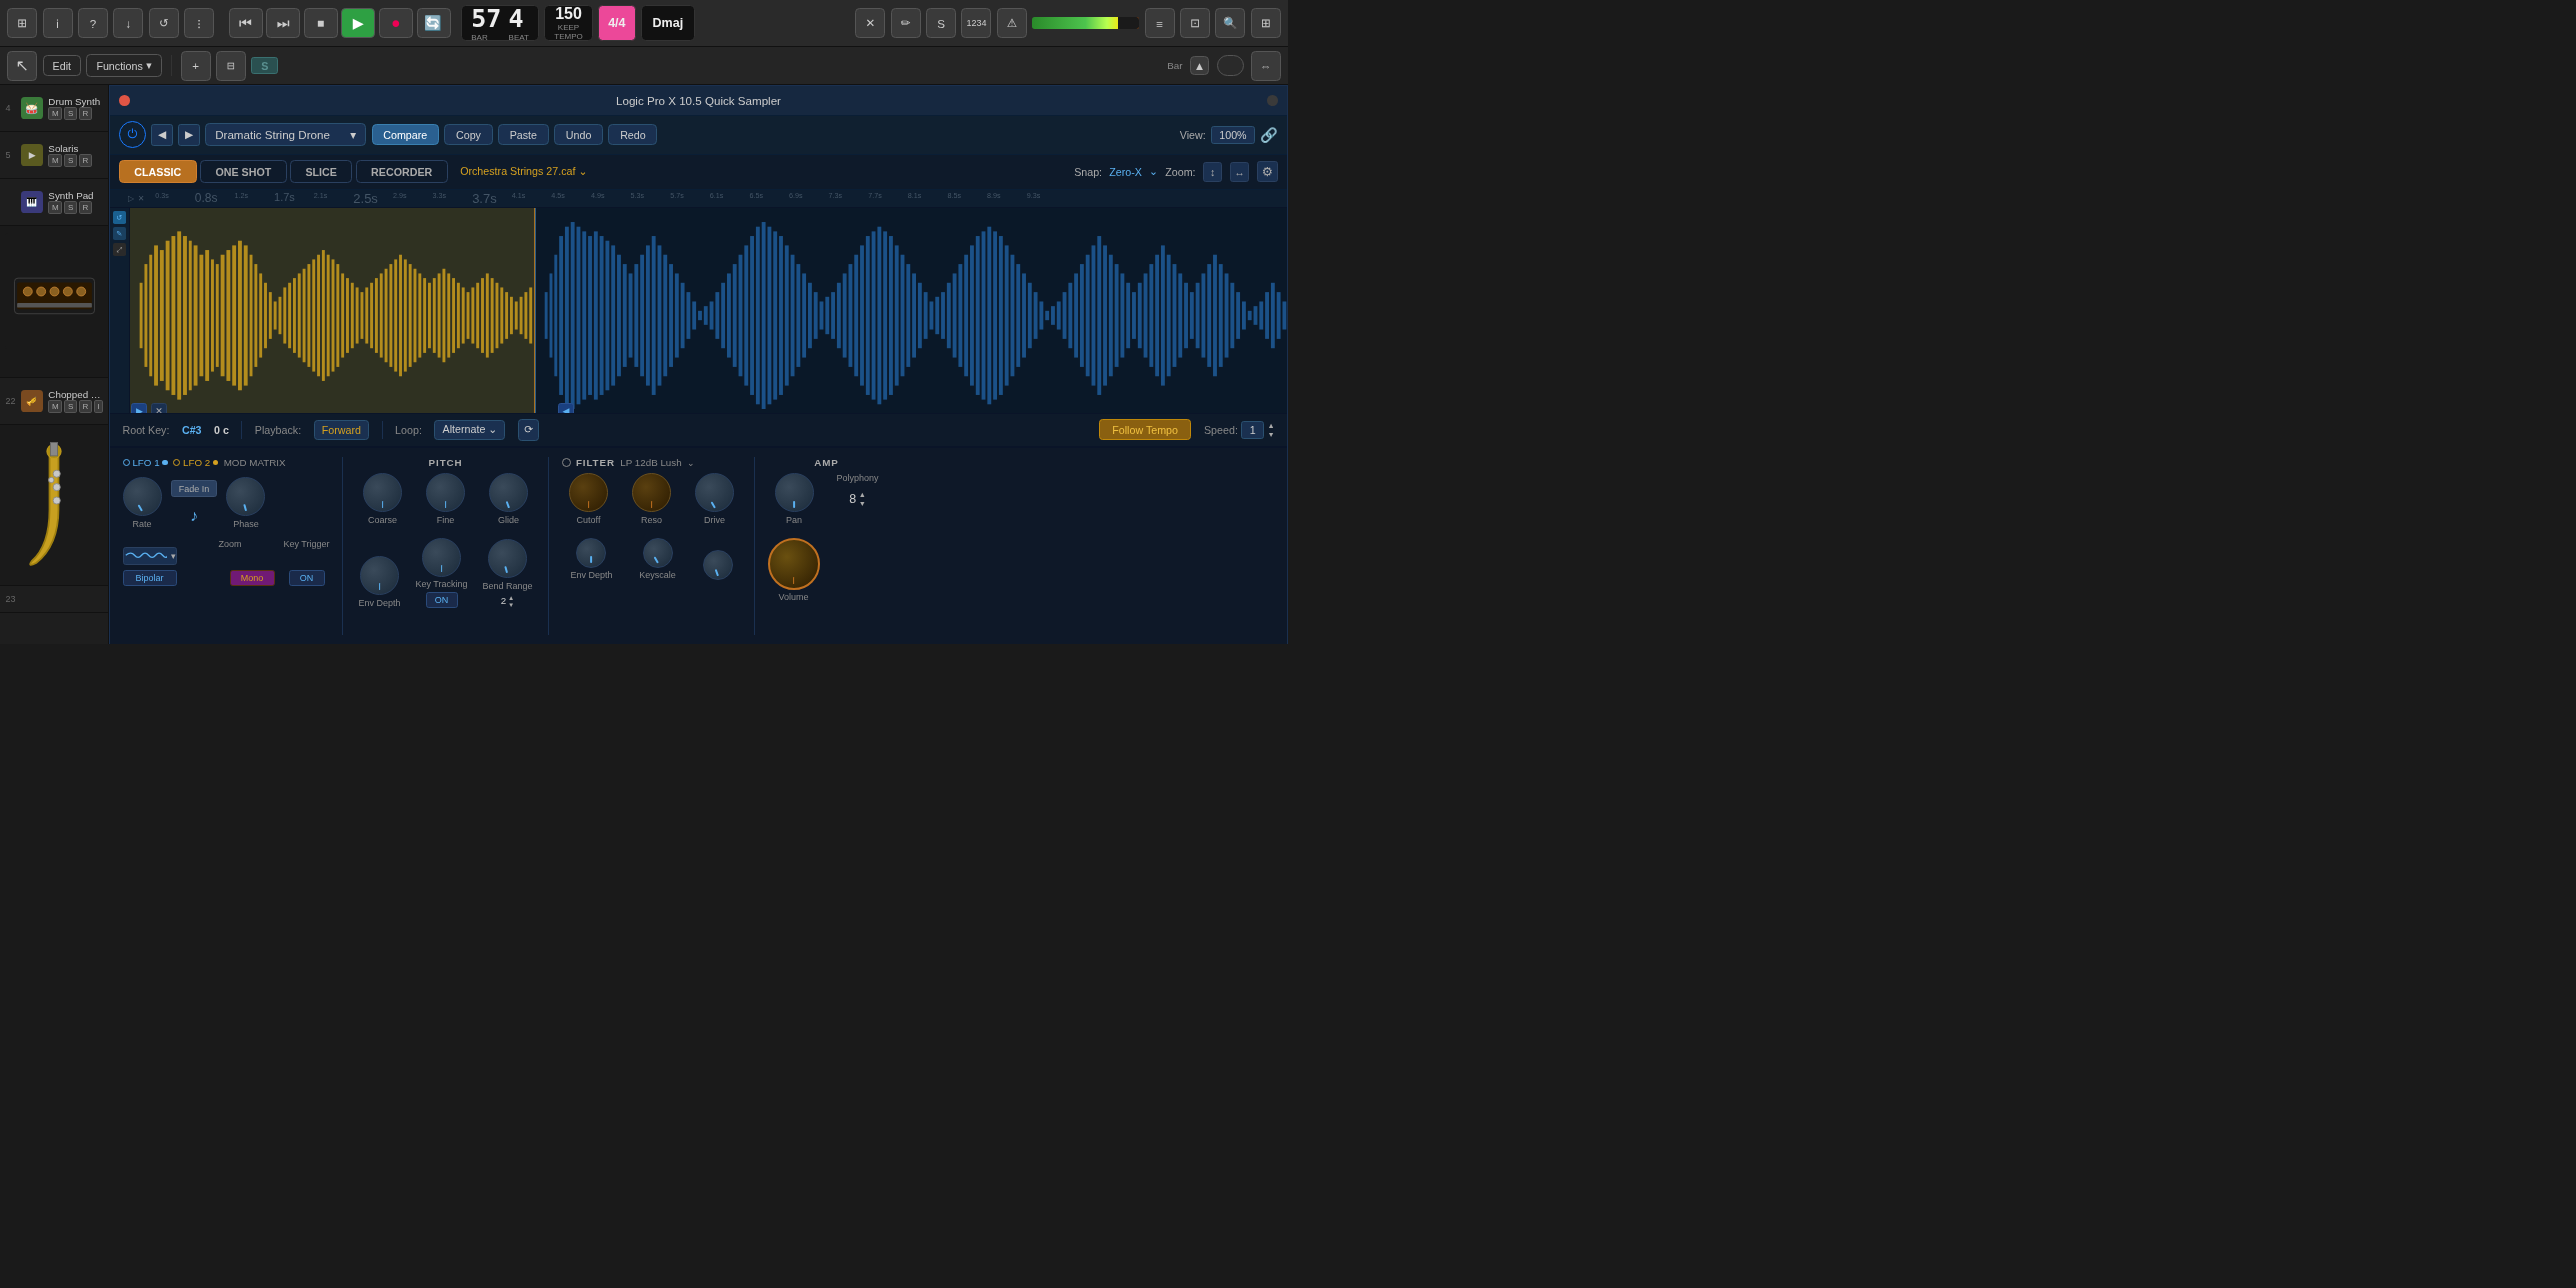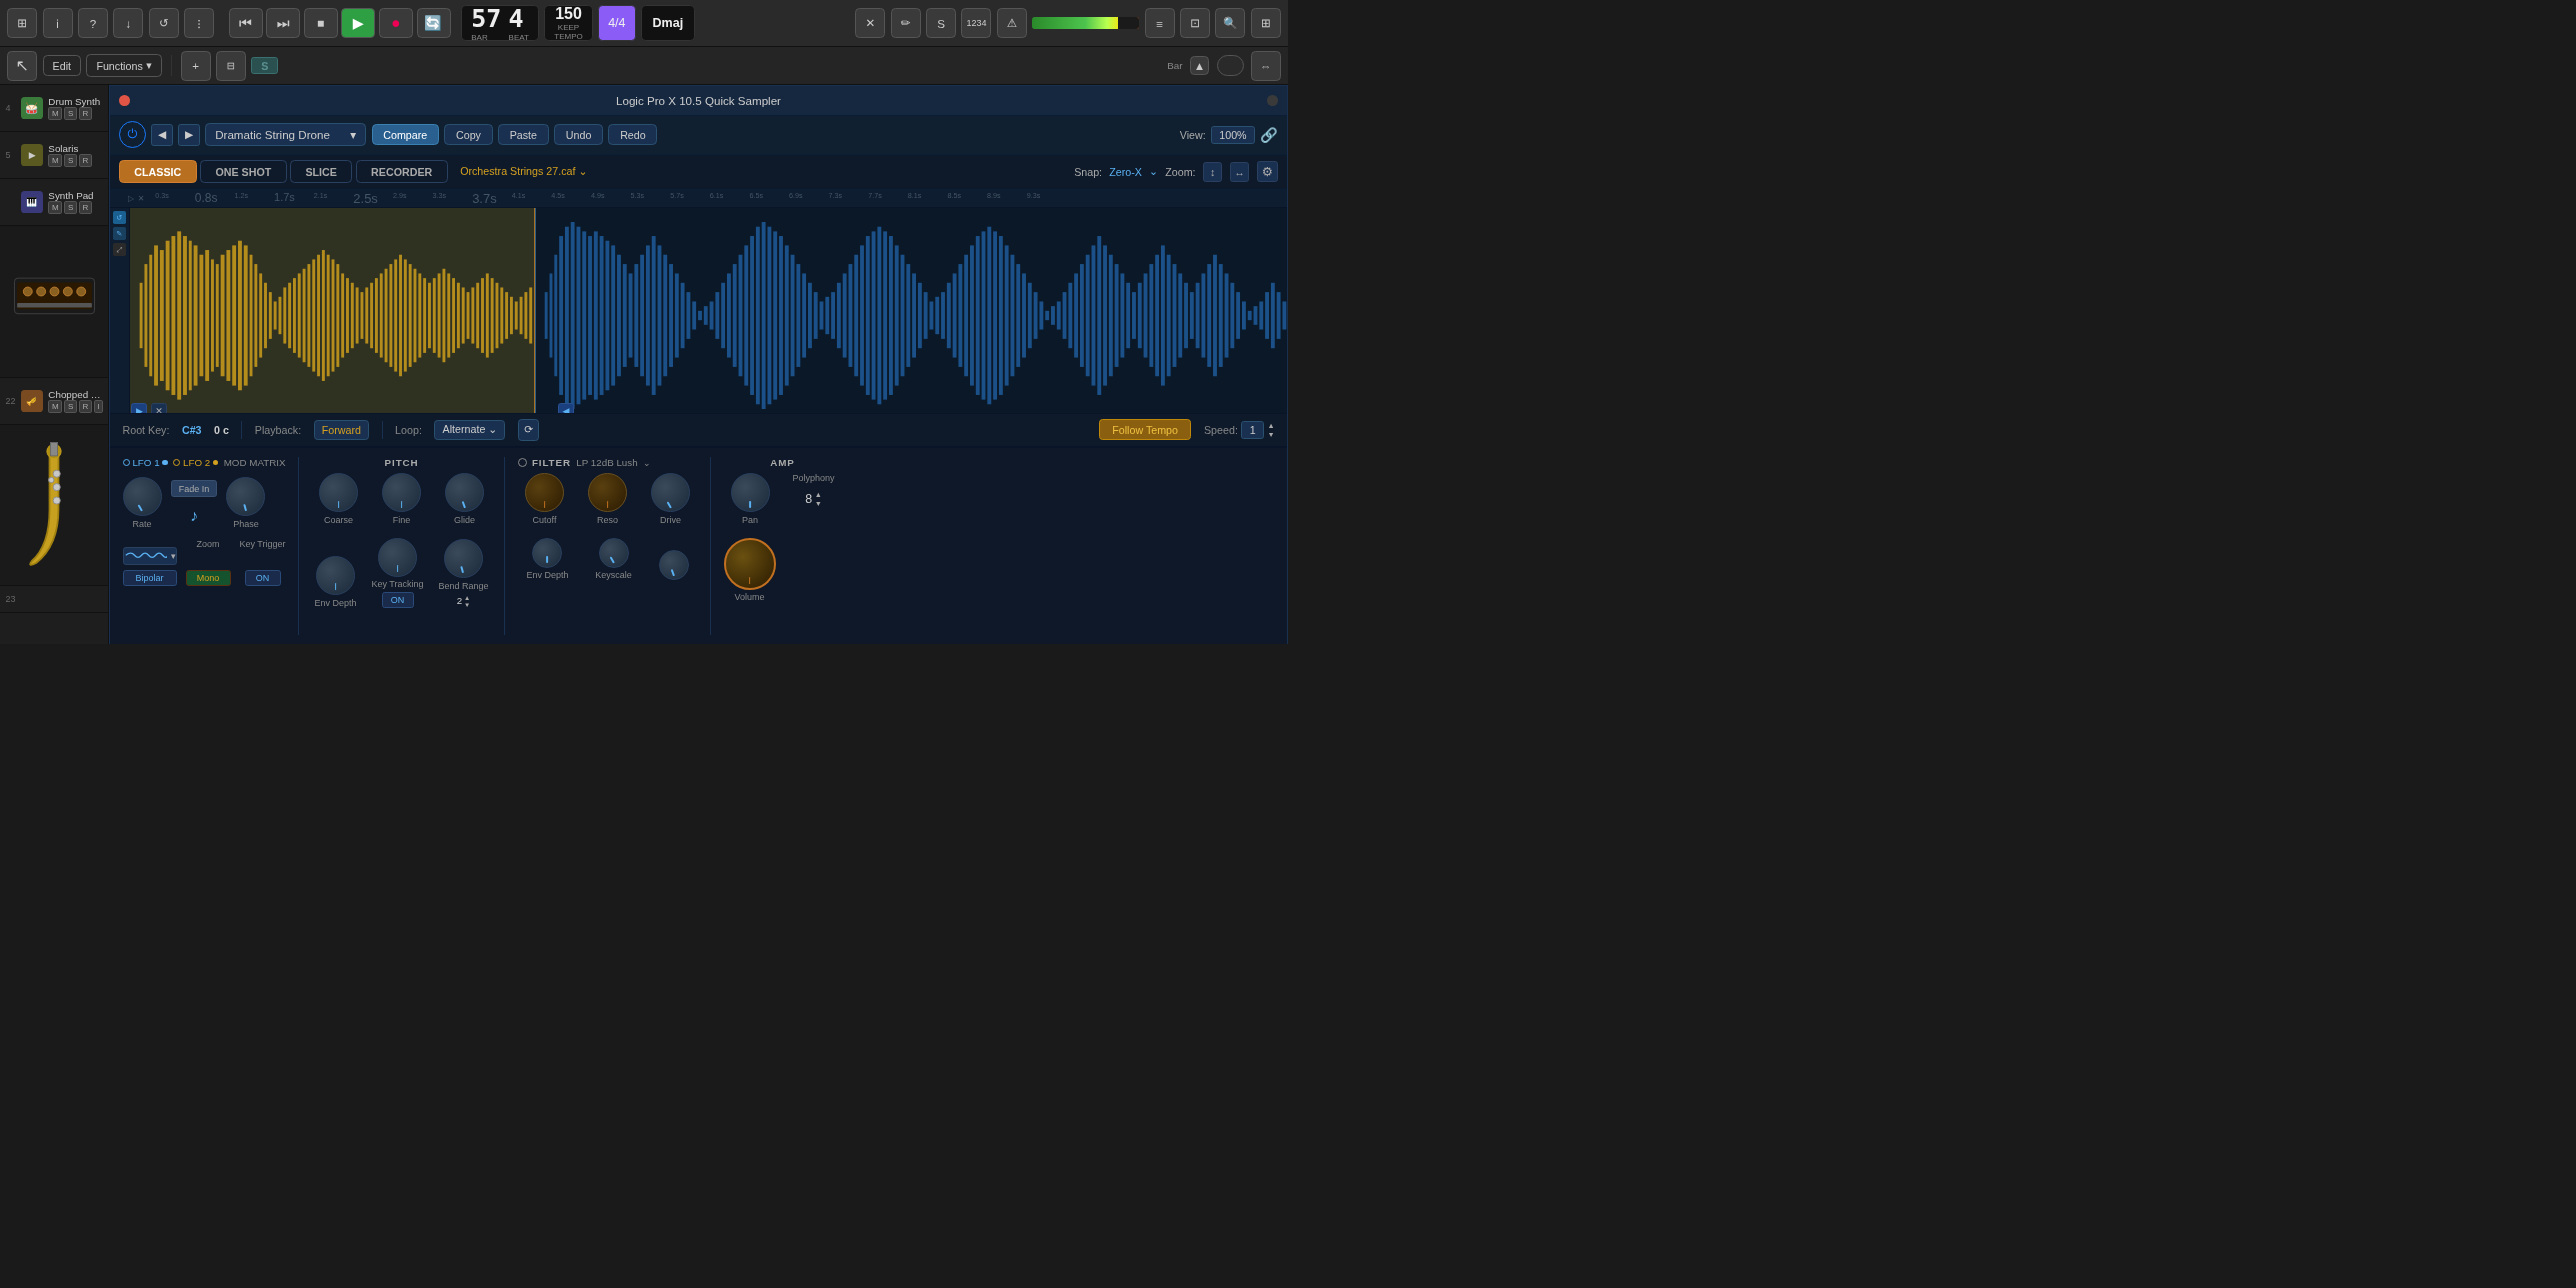--- a/index.html
+++ b/index.html
@@ -85,32 +85,32 @@
       display: flex;
       flex-direction: column;
       align-items: center;
       padding: 3.6px 9px;
       height: 36px;
       justify-content: center;
     }
     .tempo-num { font-size: 16px; font-weight: bold; color: #eee; }
     .tempo-sub { font-size: 8px; color: #888; text-transform: uppercase; }
     .time-sig-display {
-      background: #8b5cf6;
+      background: #ec4899;
       border: 0.9px solid #333;
       border-radius: 4.5px;
       display: flex;
       flex-direction: column;
       align-items: center;
       padding: 3.6px 9px;
       height: 36px;
       justify-content: center;
       color: #eee;
       font-size: 12.5px;
-      font-weight: normal;
+      font-weight: bold;
     }
     .key-display {
       background: #111;
       border: 0.9px solid #333;
       border-radius: 4.5px;
       display: flex;
       align-items: center;
       justify-content: center;
       padding: 3.6px 10.7px;
       height: 36px;
@@ -582,23 +582,24 @@
       background: #1a3050;
       border: 0.9px solid #2a4060;
       border-radius: 2.7px;
       color: #ccc;
       font-size: 9px;
       padding: 1.8px 5.4px;
       text-align: center;
       cursor: pointer;
     }
     .value-display.orange {
-      background: #14532d;
+      background: #701a75;
       border-color: #5a3010;
       color: #d4a020;
+      margin-left: 44px;
     }
     .value-display.blue {
       background: #1a2a4a;
       border-color: #2a4a7a;
       color: #5ab0f0;
     }
     .waveform-display {
       background: #1a3050;
       border: 0.9px solid #2a4060;
       border-radius: 2.7px;

